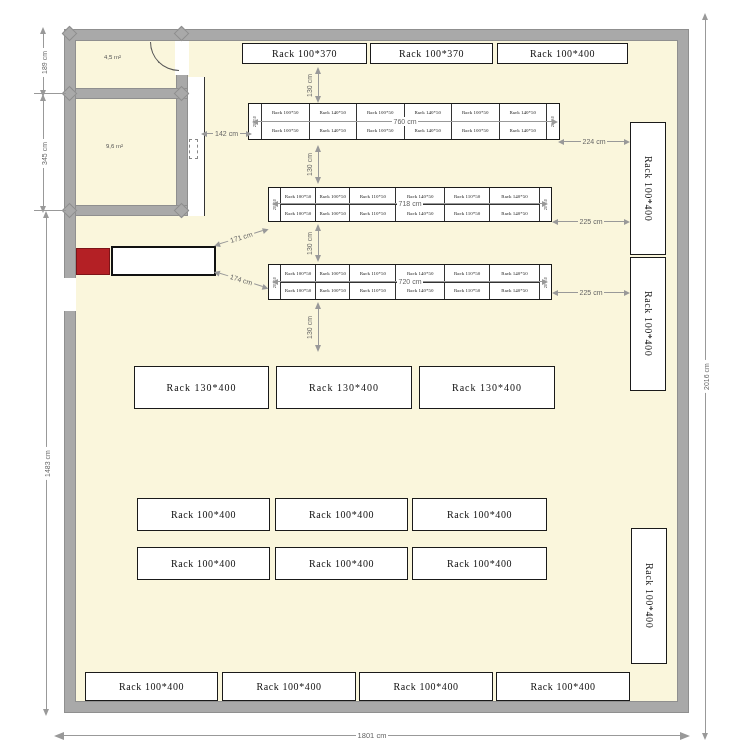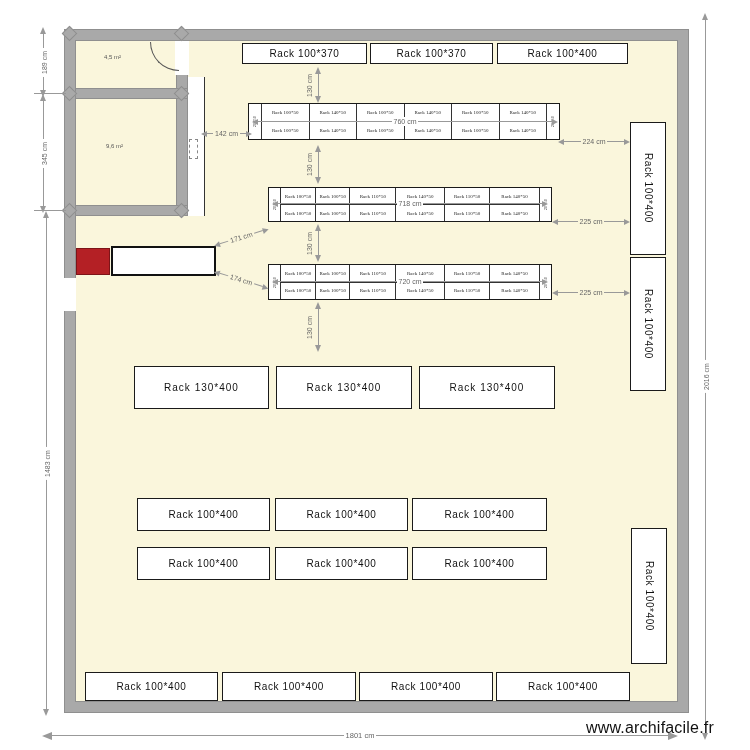--- a/index.html
+++ b/index.html
@@ -26,21 +26,21 @@
             border:1px solid #7d1418;box-sizing:border-box;}
   .whitebox{position:absolute;left:111px;top:246px;width:105px;height:30px;background:#fff;
             border:2px solid #111;box-sizing:border-box;}
   .wallgap{position:absolute;left:64px;top:278px;width:12px;height:33px;background:#fff;}
   
   .arealbl{position:absolute;font-size:6px;color:#555;white-space:nowrap;}
   .arealbl.small{font-size:5.5px;}
   
   .rack{position:absolute;background:#fff;border:1px solid #1a1a1a;box-sizing:border-box;
         display:flex;align-items:center;justify-content:center;color:#111;
-        font-family:Liberation Sans, sans-serif;font-size:10px;letter-spacing:.6px;
+        font-family:Liberation Serif, serif;font-size:10px;letter-spacing:.6px;
         white-space:nowrap;overflow:hidden;}
   .rack.mid{letter-spacing:1px;}
   .rack-v span{writing-mode:vertical-rl;text-orientation:mixed;letter-spacing:.6px;}
   
   .grid{position:absolute;display:flex;background:#fff;border:1px solid #1a1a1a;box-sizing:border-box;}
   .gend{display:flex;align-items:center;justify-content:center;overflow:visible;}
   .gend-l{border-right:1px solid #333;}
   .gend-r{border-left:1px solid #333;}
   .gendtxt{transform:rotate(-90deg);font:4.5px "Liberation Serif",serif;color:#333;white-space:nowrap;}
   .gmid{flex:1;display:flex;flex-direction:column;}
@@ -342,21 +342,21 @@
       <span class="tri-r"></span>
     </div>
   <div class="dim-h onfloor" style="left:214px;top:267px;width:57px;transform:rotate(17deg);transform-origin:left center">
       <span class="tri-l"></span>
       <span class="seg"></span>
       <span class="lbl">174 cm</span>
       <span class="seg"></span>
       <span class="tri-r"></span>
     </div>
 
-  <div class="dim-h outer" style="left:42px;top:731px;width:636px">
+  <div class="dim-h outer" style="left:54px;top:731px;width:636px">
       <span class="tri-l"></span>
       <span class="seg"></span>
       <span class="lbl">1801 cm</span>
       <span class="seg"></span>
       <span class="tri-r"></span>
     </div>
 
   <div class="dim-v break" style="left:698px;top:13px;width:16px;height:727px">
       <span class="tri-u"></span>
       <span class="vline"></span>
@@ -385,14 +385,13 @@
       <span class="tri-u"></span>
       <span class="vline"></span>
       <span class="tri-d"></span>
       <span class="lblwrap">
         <span class="lbl">1483 cm</span>
       </span>
     </div>
   <div class="tick" style="left:34px;top:93px;width:32px"></div>
   <div class="tick" style="left:34px;top:210px;width:32px"></div>
 
-  <div class="watermark">www.archifacile.fr</div>
 </div>
 
 </body></html>

